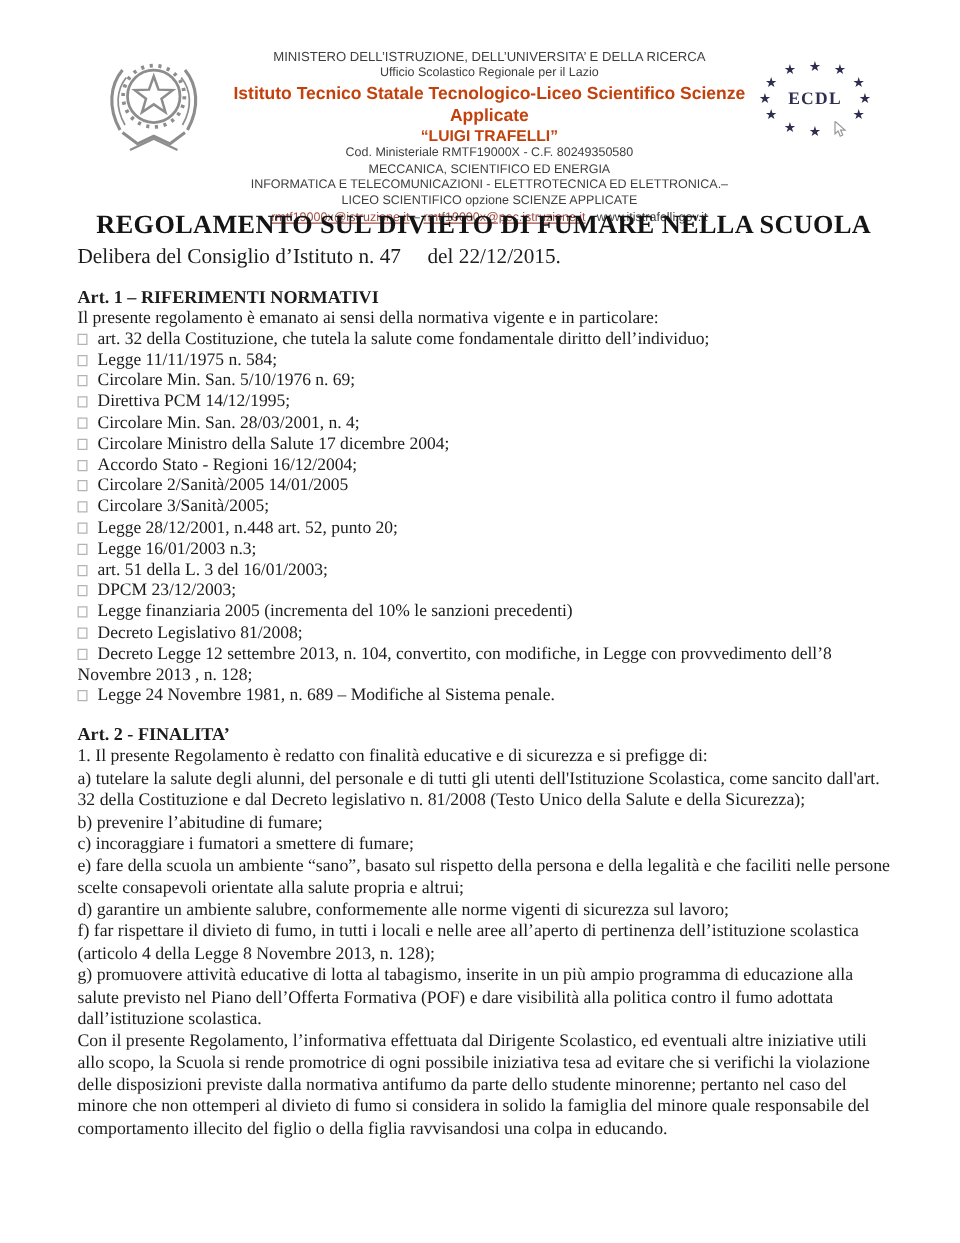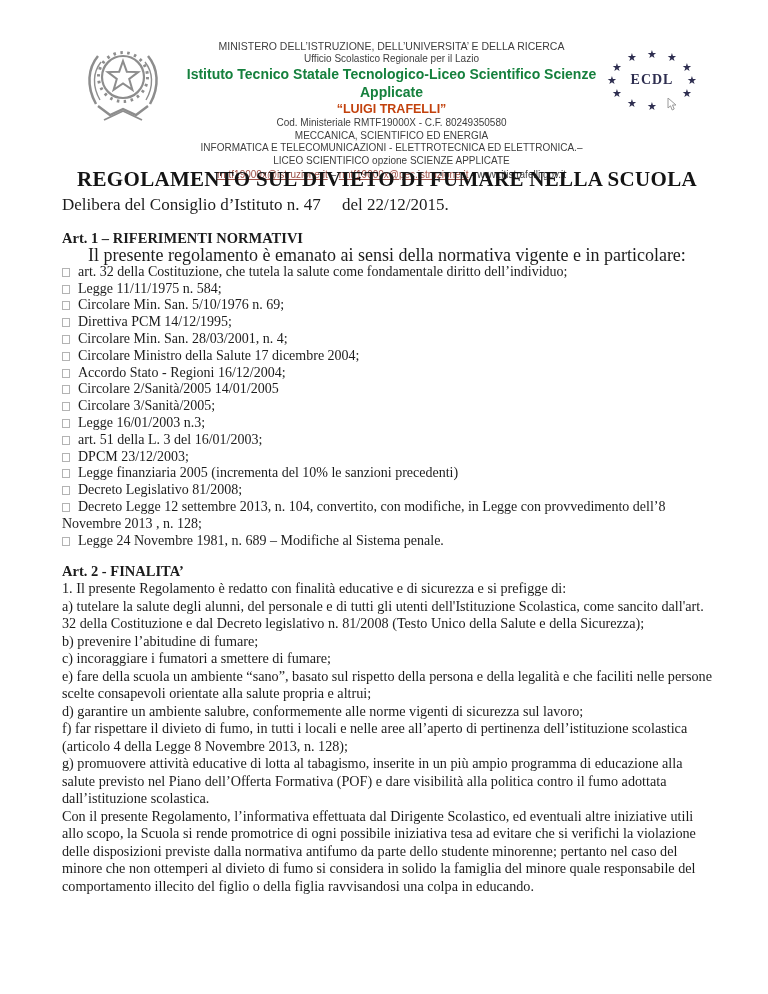--- a/index.html
+++ b/index.html
@@ -7,21 +7,21 @@
   body { width:768px; height:994px; font-family:"Liberation Serif", serif; color:#1c1c1c; }
   .page { position:relative; width:768px; height:994px; background:#ffffff; overflow:hidden; }
 
   
   .header { position:absolute; top:40px; left:0; right:0; height:130px; }
   .emblem { position:absolute; left:84px; top:2px; width:78px; height:92px; }
   .header-text { position:absolute; left:165px; right:150px; top:0; text-align:center;
                  font-family:"Liberation Sans", sans-serif; color:#3e3e3e; }
   .h-line1 { font-size:10.5px; line-height:13px; }
   .h-line2 { font-size:10px;  line-height:12px; }
-  .h-school { font-size:14px; line-height:18px; font-weight:bold; color:#15803d; }
+  .h-school { font-size:14px; line-height:18px; font-weight:bold; color:#c2410c; }
   .h-quote { font-size:12.5px; line-height:16px; font-weight:bold; color:#c2410c; }
   .h-small { font-size:10px; line-height:12.5px; }
   .h-links { font-size:10px; line-height:13px; margin-top:1px; }
   .h-link { color:#9c4f46; text-decoration:underline; cursor:pointer; }
   .h-sep { color:#3e3e3e; }
 
   
   .ecdl { position:absolute; left:606px; top:8px; width:92px; height:68px; }
   .ecdl-star { position:absolute; font-size:11px; color:#2e2e50; transform:translate(-50%,-50%); line-height:1; }
   .ecdl-star::before { content:"\2605"; }
@@ -35,21 +35,21 @@
   .ecdl-cursor { position:absolute; left:61px; top:49px; }
 
   
   .content { position:absolute; top:166px; left:62px; right:56px; }
   .doc-title { text-align:center; font-weight:bold; font-size:21px; line-height:26px;
                letter-spacing:0.3px; color:#141414; }
   .doc-subtitle { font-size:17px; line-height:24px; white-space:pre-wrap; margin-top:1px; }
 
   .art-heading { font-weight:bold; font-size:14.5px; line-height:17px; }
   .art1-heading { margin-top:13px; }
-  .art1-intro { font-size:18px; line-height:16.8px;text-align:center; }
+  .art1-intro { font-size:14px; line-height:16.8px; }
   .norm-list { }
   .list-item { font-size:14px; line-height:16.8px; }
   .sq { display:inline-block; width:8px; height:9px; border:1px solid #b3b3b3;
         margin-right:8px; vertical-align:-1px; background:#fff; }
 
   .art2-heading { margin-top:13px; line-height:18px; }
   .para { font-size:14.2px; line-height:17.5px; }
 </style>
 </head>
 <body>
@@ -116,20 +116,21 @@
     <div class="norm-list">
       <div class="list-item"><span class="sq"></span><span>art. 32 della Costituzione, che tutela la salute come fondamentale diritto dell’individuo;</span></div>
       <div class="list-item"><span class="sq"></span><span>Legge 11/11/1975 n. 584;</span></div>
       <div class="list-item"><span class="sq"></span><span>Circolare Min. San. 5/10/1976 n. 69;</span></div>
       <div class="list-item"><span class="sq"></span><span>Direttiva PCM 14/12/1995;</span></div>
       <div class="list-item"><span class="sq"></span><span>Circolare Min. San. 28/03/2001, n. 4;</span></div>
       <div class="list-item"><span class="sq"></span><span>Circolare Ministro della Salute 17 dicembre 2004;</span></div>
       <div class="list-item"><span class="sq"></span><span>Accordo Stato - Regioni 16/12/2004;</span></div>
       <div class="list-item"><span class="sq"></span><span>Circolare 2/Sanità/2005 14/01/2005</span></div>
       <div class="list-item"><span class="sq"></span><span>Circolare 3/Sanità/2005;</span></div>
+      <div class="list-item"><span class="sq"></span><span>Legge 28/12/2001, n.448 art. 52, punto 20;</span></div>
       <div class="list-item"><span class="sq"></span><span>Legge 16/01/2003 n.3;</span></div>
       <div class="list-item"><span class="sq"></span><span>art. 51 della L. 3 del 16/01/2003;</span></div>
       <div class="list-item"><span class="sq"></span><span>DPCM 23/12/2003;</span></div>
       <div class="list-item"><span class="sq"></span><span>Legge finanziaria 2005 (incrementa del 10% le sanzioni precedenti)</span></div>
       <div class="list-item"><span class="sq"></span><span>Decreto Legislativo 81/2008;</span></div>
       <div class="list-item"><span class="sq"></span><span>Decreto Legge 12 settembre 2013, n. 104, convertito, con modifiche, in Legge con provvedimento dell’8 Novembre 2013 , n. 128;</span></div>
       <div class="list-item"><span class="sq"></span><span>Legge 24 Novembre 1981, n. 689 – Modifiche al Sistema penale.</span></div>
     </div>
 
     <div class="art-heading art2-heading">Art. 2 - FINALITA’</div>

